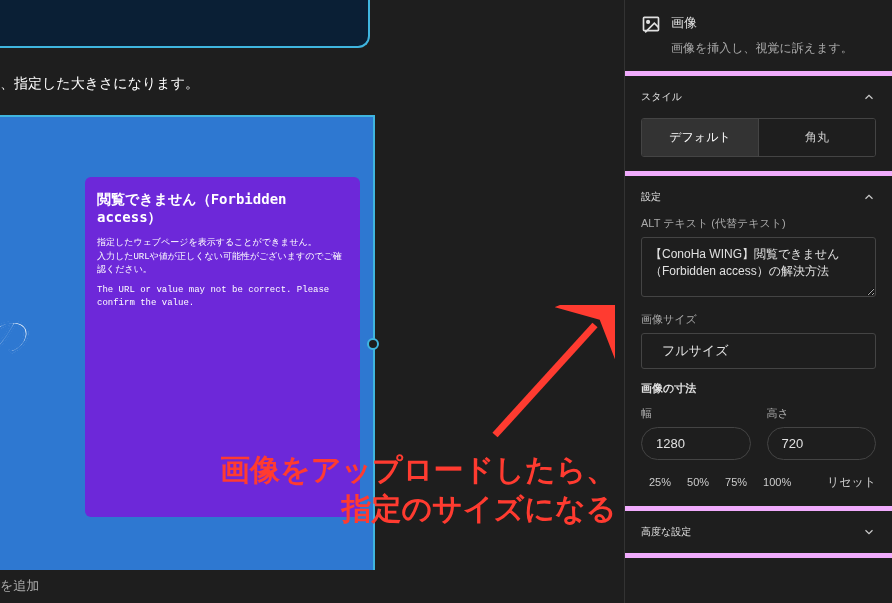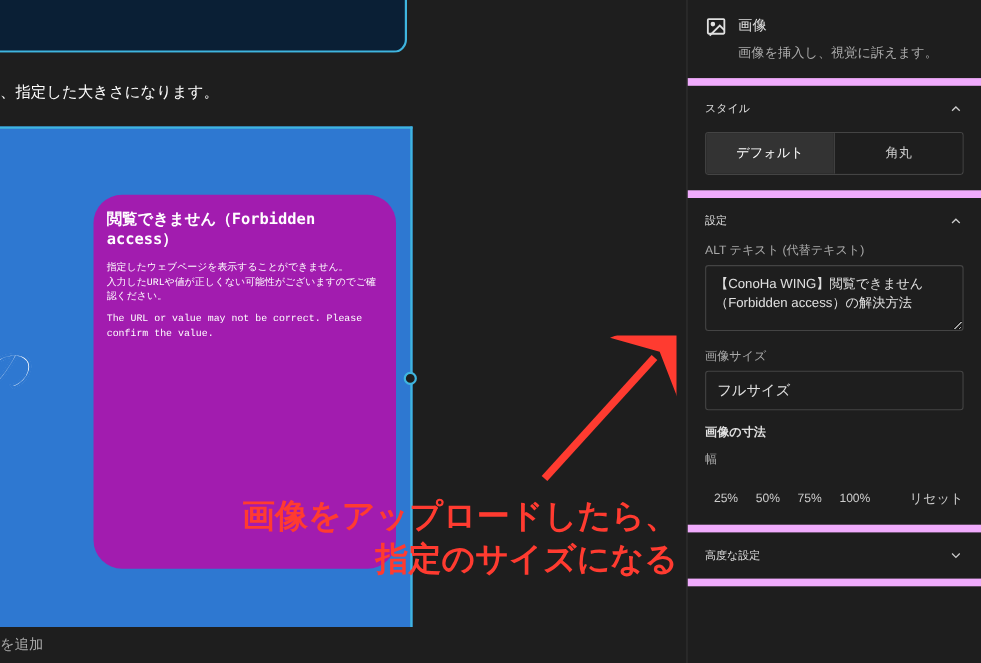--- a/index.html
+++ b/index.html
@@ -61,22 +61,22 @@
       right: -6px;
       top: 50%;
       transform: translateY(-50%);
     }
     .inner-card {
       position: absolute;
       top: 60px;
       left: 85px;
       width: 275px;
       height: 340px;
-      background: #a21caf;
-      border-radius: 26px;
+      background: #6d28d9;
+      border-radius: 6px;
       padding: 14px 12px;
       color: #fff;
     }
     .card-title {
       font-weight: bold;
       font-size: 14px;
       font-family: monospace;
       margin-bottom: 10px;
     }
     .card-body {
@@ -125,21 +125,21 @@
       right: 0;
       top: 0;
       width: 268px;
       height: 603px;
       background: #1e1e1e;
       border-left: 1px solid #333;
       overflow-y: auto;
     }
     .sb-section {
       padding: 14px 16px;
-      border-bottom: 7px solid #f0abfc;
+      border-bottom: 5px solid #f0abfc;
     }
     .sb-header-row {
       display: flex;
       align-items: flex-start;
       gap: 10px;
     }
     .sb-icon-box {
       width: 20px;
       height: 20px;
       flex-shrink: 0;
@@ -192,21 +192,21 @@
       resize: vertical;
       font-family: inherit;
       line-height: 1.4;
     }
     .select {
       width: 100%;
       background: #1e1e1e;
       border: 1px solid #444;
       border-radius: 3px;
       color: #e0e0e0;
-      padding: 8px 10px;
+      padding: 8px 20px;
       font-size: 13px;
     }
     .dim-row { display: flex; gap: 16px; }
     .dim-col { flex: 1; }
     .num-input {
       width: 100%;
       background: #1e1e1e;
       border: 1px solid #444;
       border-radius: 20px;
       color: #e0e0e0;
@@ -318,20 +318,25 @@
 
       <div class="field-label">画像サイズ</div>
       <div class="select">
         <span>フルサイズ</span>
       </div>
 
       <div class="field-label" style="font-weight:bold;color:#e0e0e0">画像の寸法</div>
       <div class="dim-row">
         <div class="dim-col">
           <div class="field-label" style="margin-top:4px">幅</div>
+          <input class="num-input" value="1280" style="">
+        </div>
+        <div class="dim-col">
+          <div class="field-label" style="margin-top:4px">高さ</div>
+          <input class="num-input" value="720" style="">
         </div>
       </div>
 
       <div class="pct-row">
         <button class="pct-btn">25%</button>
         <button class="pct-btn">50%</button>
         <button class="pct-btn">75%</button>
         <button class="pct-btn">100%</button>
         <button class="reset-btn">リセット</button>
       </div>

